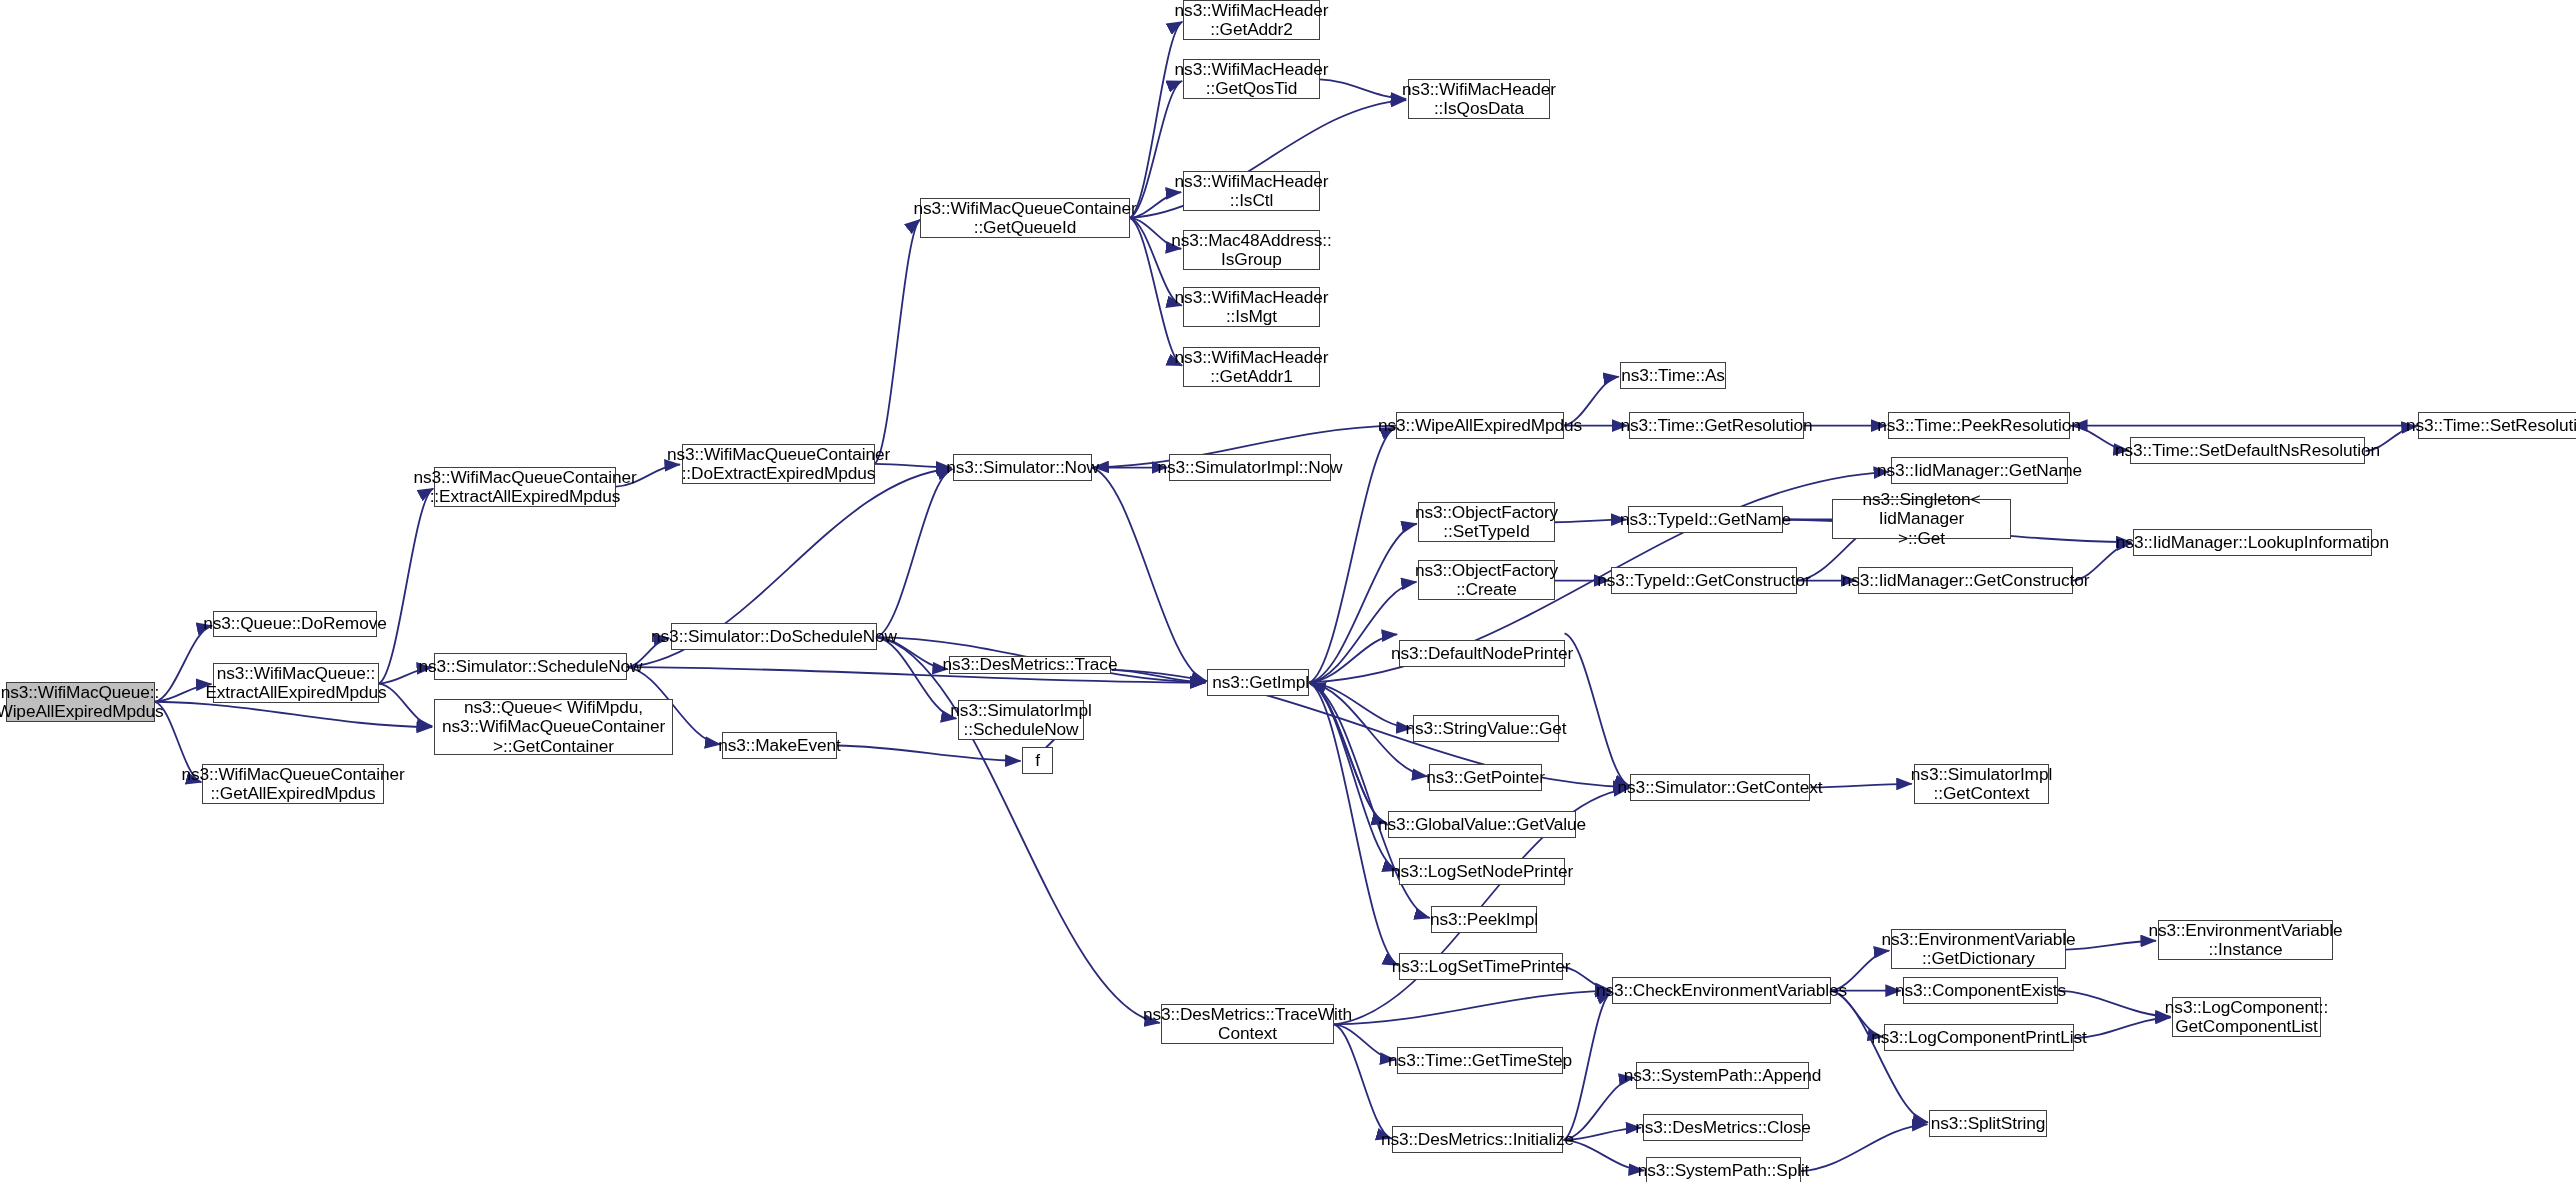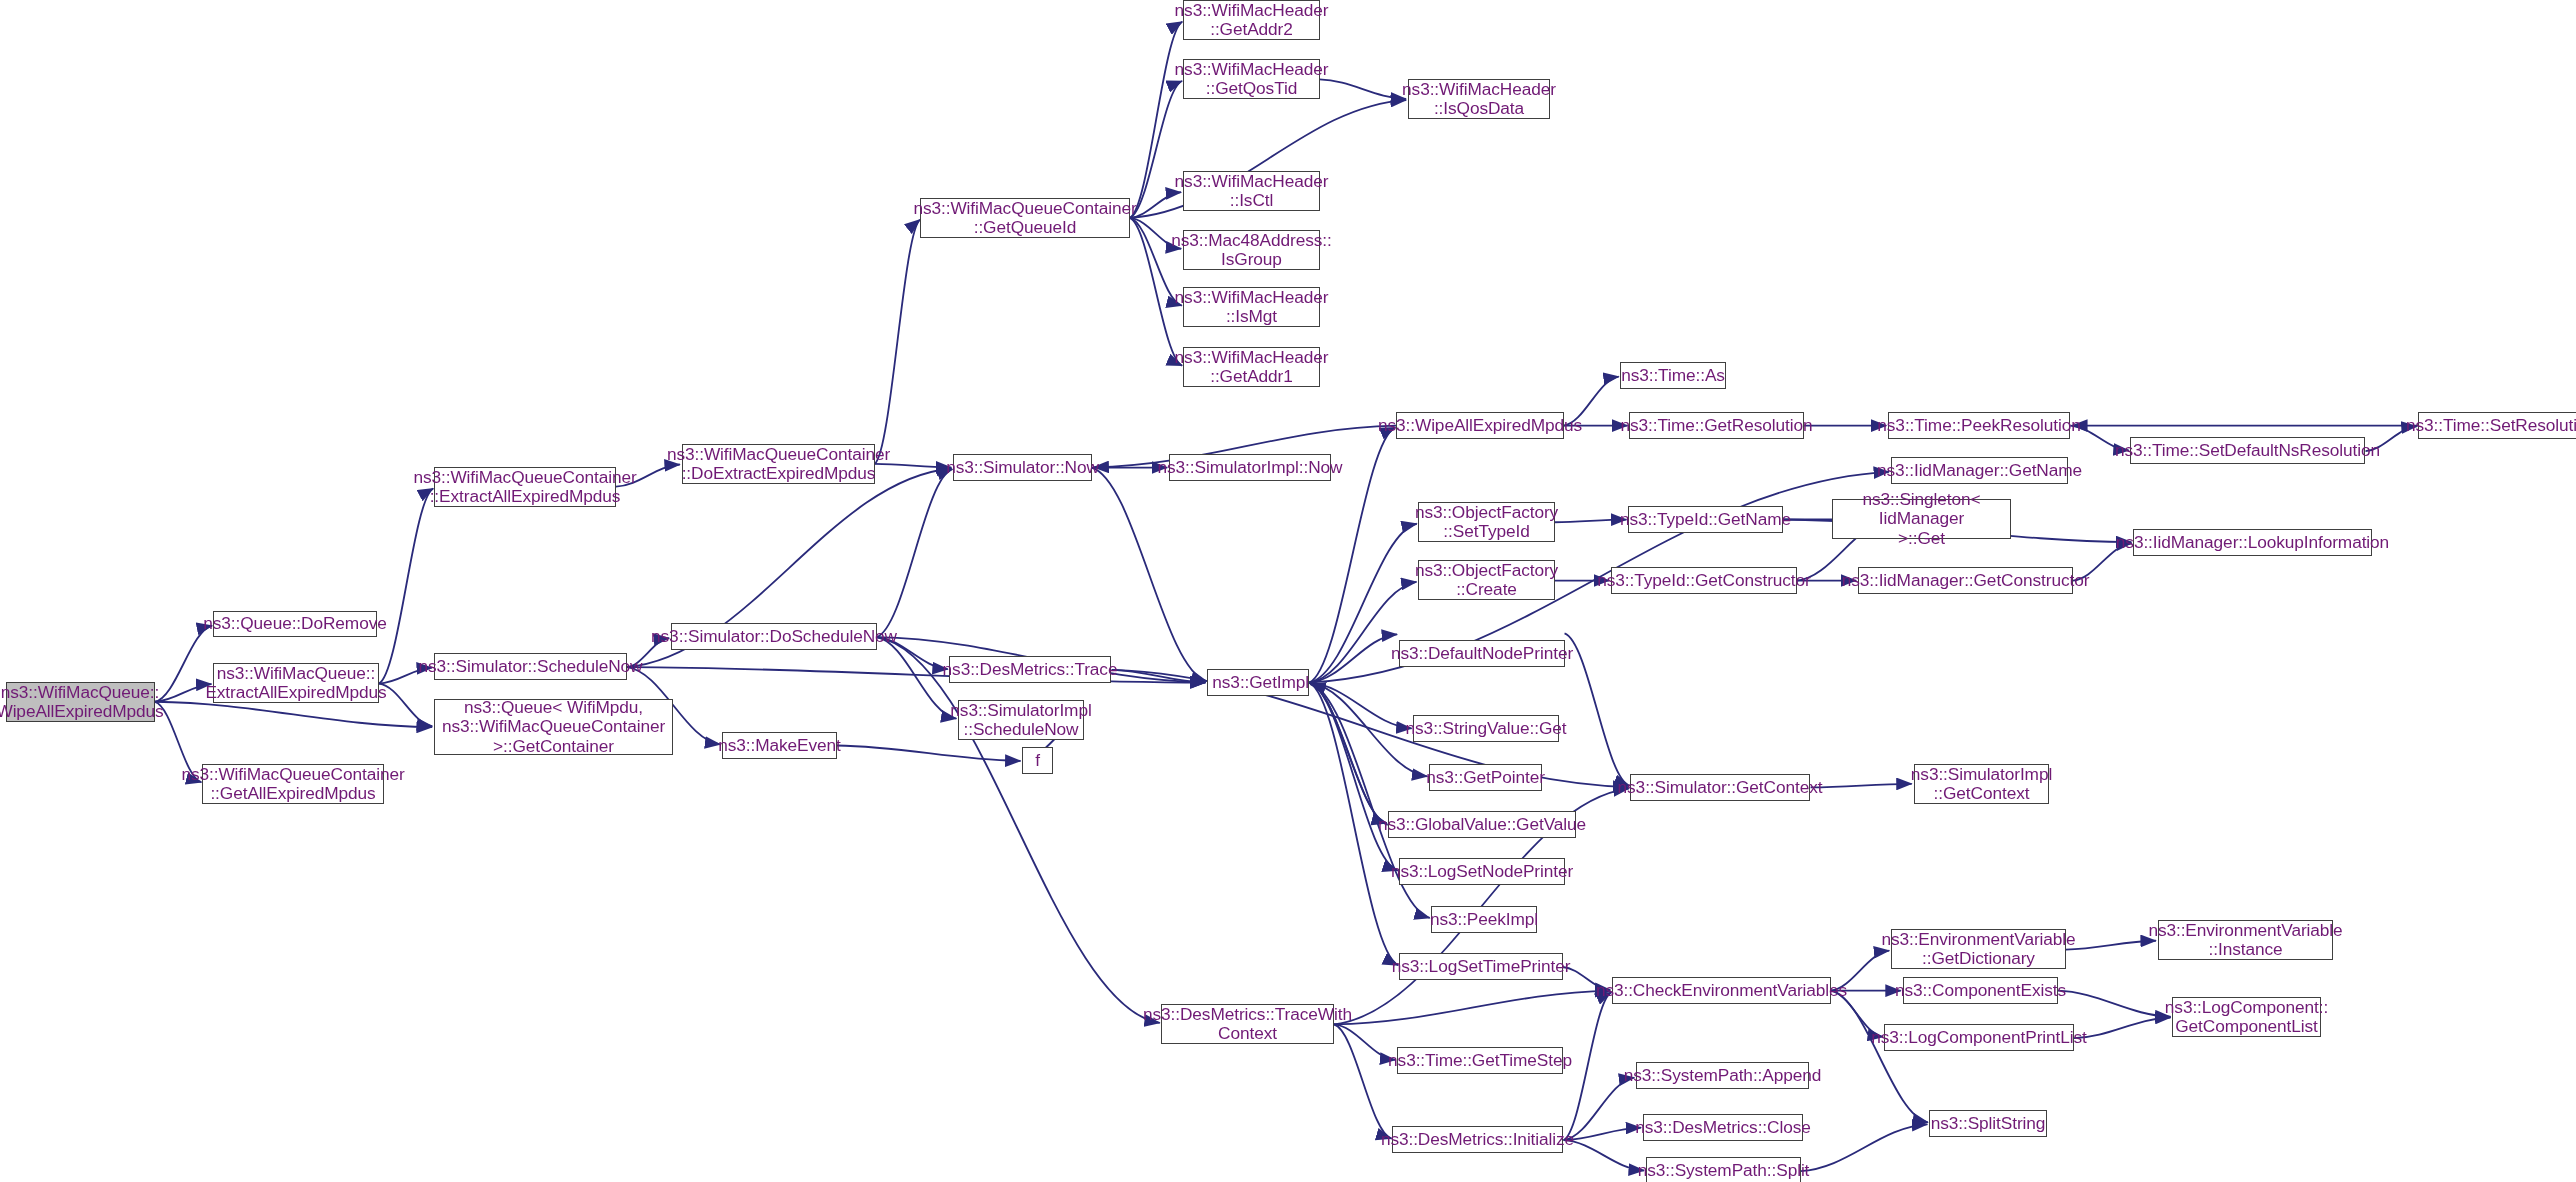--- a/index.html
+++ b/index.html
@@ -21,21 +21,21 @@
     left: 0; top: 0;
     width: 2576px;
     height: 1183px;
     pointer-events: none;
   }
   .node {
     position: absolute;
     box-sizing: border-box;
     border: 1.8px solid #404040;
     background: #ffffff;
-    color: #701a75;
+    color: #000000;
     display: flex;
     align-items: center;
     justify-content: center;
     text-align: center;
     font-size: 17.3px;
     line-height: 1.12;
     white-space: pre-line;
     padding: 0.9px 4.6px;
     letter-spacing: -0.1px;
   }
@@ -149,21 +149,21 @@
       <div class="node" style="left: 434px; top: 467px; width: 182px; height: 40px;">ns3::WifiMacQueueContainer
 ::ExtractAllExpiredMpdus</div>
       <div class="node" style="left: 434px; top: 653px; width: 193px; height: 27px;">ns3::Simulator::ScheduleNow</div>
       <div class="node" style="left: 682px; top: 444px; width: 193px; height: 40px;">ns3::WifiMacQueueContainer
 ::DoExtractExpiredMpdus</div>
       <div class="node" style="left: 671px; top: 623px; width: 206px; height: 27px;">ns3::Simulator::DoScheduleNow</div>
       <div class="node" style="left: 722px; top: 732px; width: 115px; height: 27px;">ns3::MakeEvent</div>
       <div class="node" style="left: 920px; top: 198px; width: 210px; height: 40px;">ns3::WifiMacQueueContainer
 ::GetQueueId</div>
       <div class="node" style="left: 953px; top: 454px; width: 139px; height: 27px;">ns3::Simulator::Now</div>
-      <div class="node" style="left: 949px; top: 656px; width: 162px; height: 27px;">ns3::DesMetrics::Trace</div>
+      <div class="node" style="left: 949px; top: 656px; width: 162px; height: 18px;">ns3::DesMetrics::Trace</div>
       <div class="node" style="left: 958px; top: 700px; width: 126px; height: 40px;">ns3::SimulatorImpl
 ::ScheduleNow</div>
       <div class="node" style="left: 1022px; top: 747px; width: 31px; height: 27px;">f</div>
       <div class="node" style="left: 1183px; top: 0px; width: 137px; height: 40px;">ns3::WifiMacHeader
 ::GetAddr2</div>
       <div class="node" style="left: 1183px; top: 59px; width: 137px; height: 40px;">ns3::WifiMacHeader
 ::GetQosTid</div>
       <div class="node" style="left: 1183px; top: 171px; width: 137px; height: 40px;">ns3::WifiMacHeader
 ::IsCtl</div>
       <div class="node" style="left: 1183px; top: 230px; width: 137px; height: 40px;">ns3::Mac48Address::

